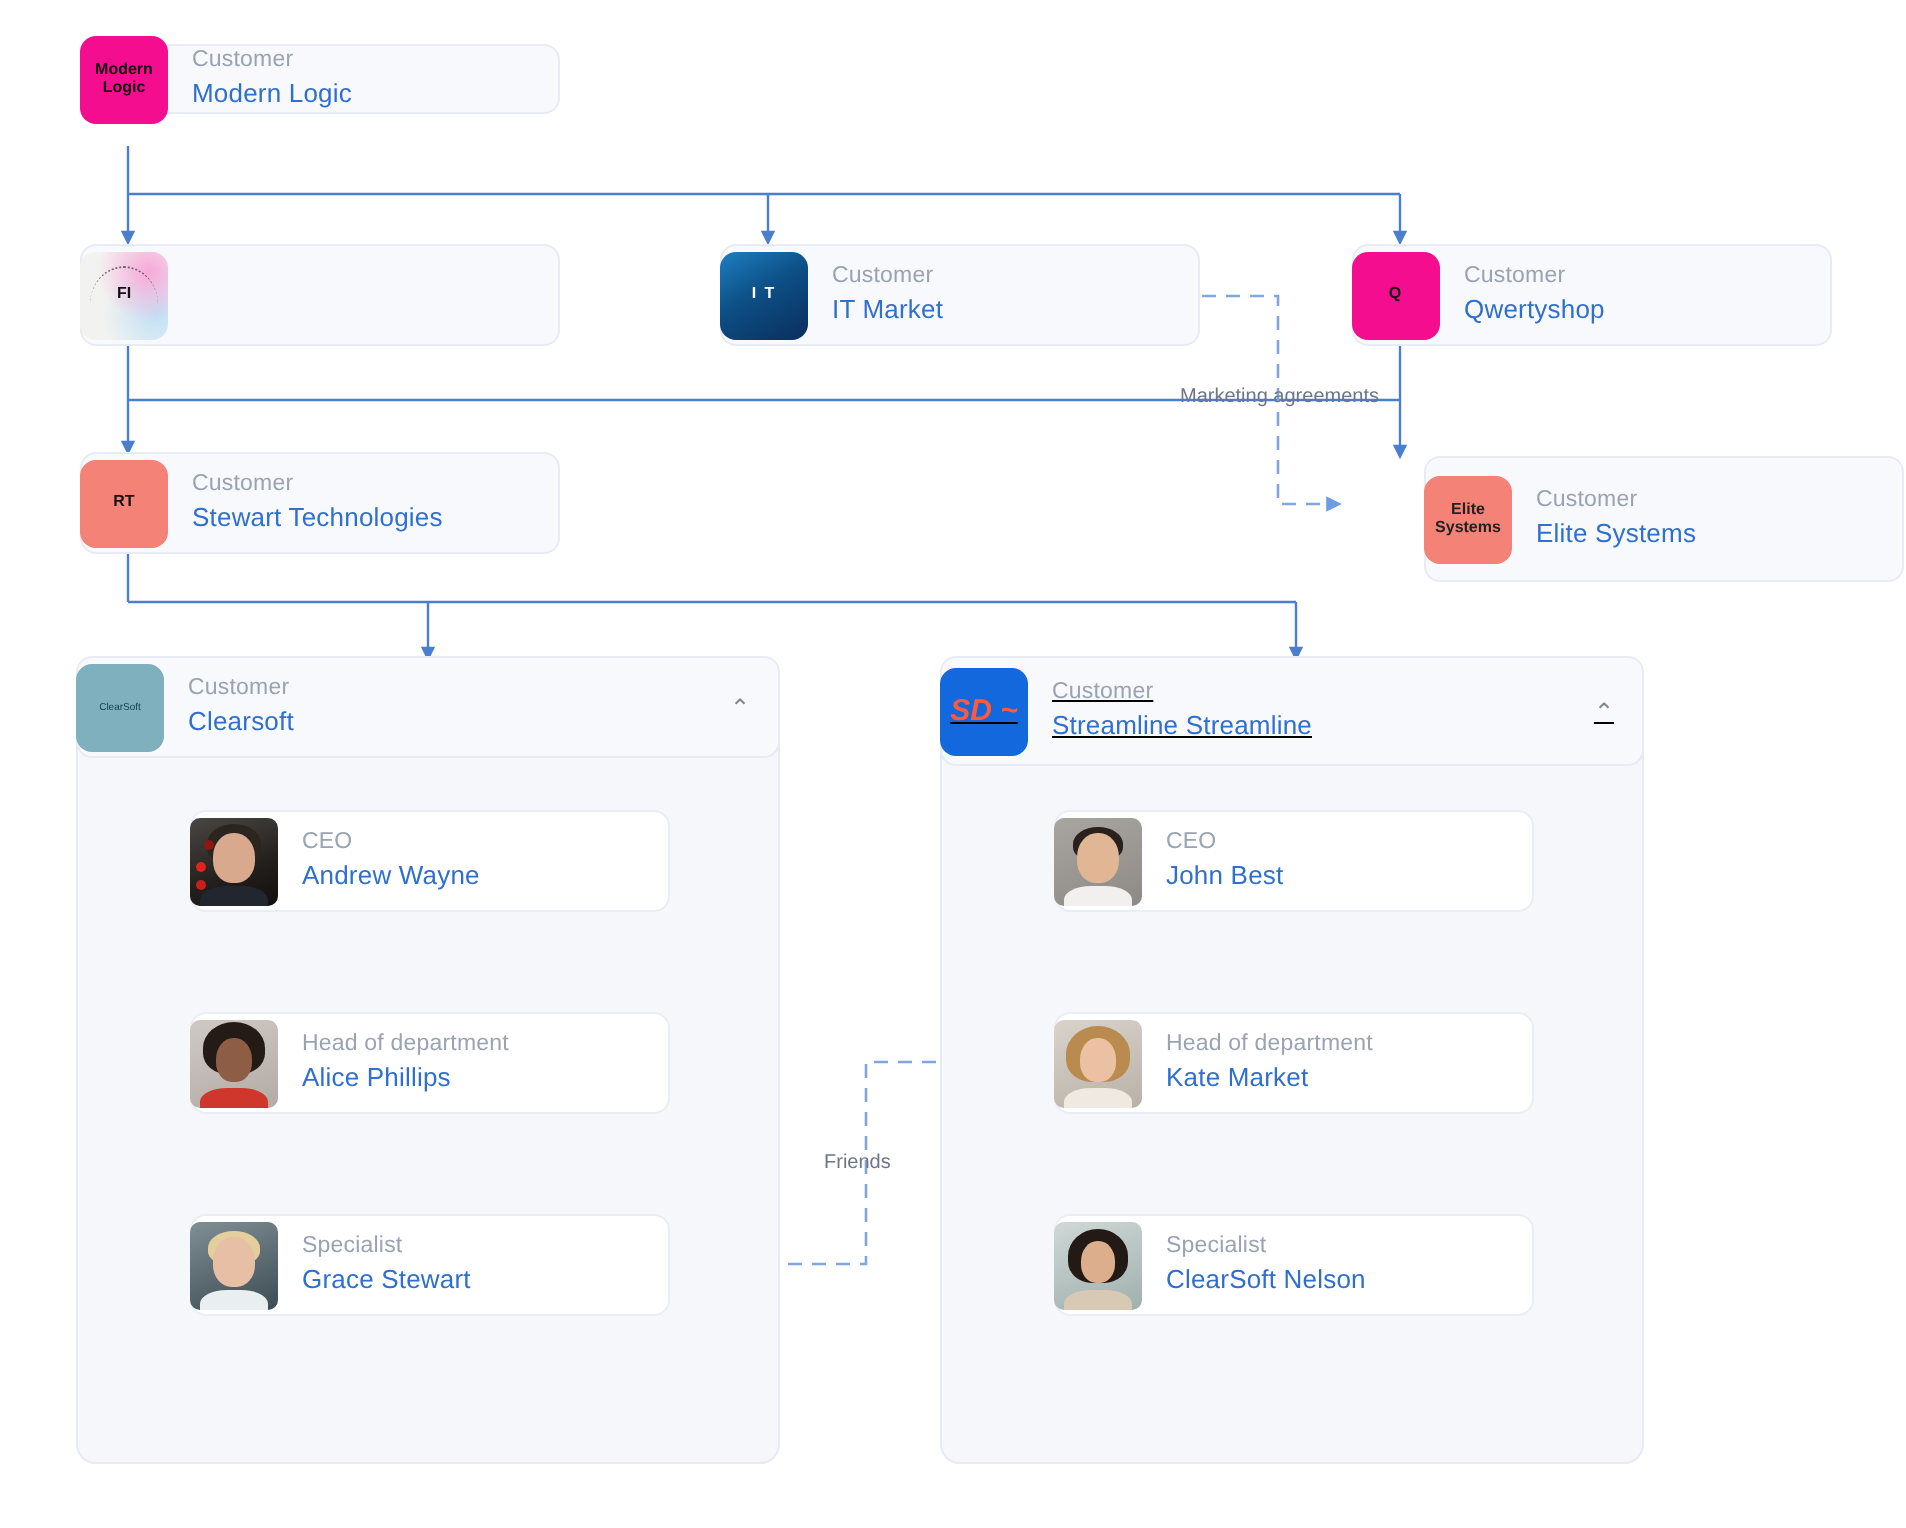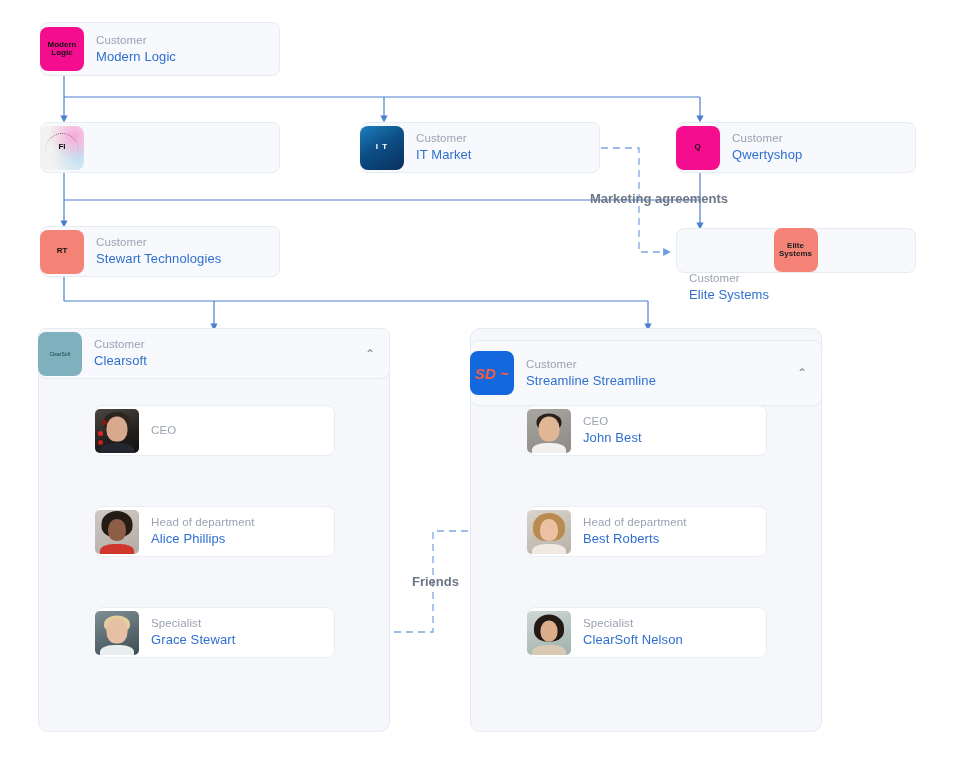--- a/index.html
+++ b/index.html
@@ -144,25 +144,24 @@
   .av-kate .torso{background:#efe9e2;}
 
   .av-christine{background:linear-gradient(160deg,#cfd8d6,#9fb0ad);}
   .av-christine .hair{background:#231a15;width:30px;height:27px;top:40%;}
   .av-christine .face{background:#dcae8c;width:17px;height:21px;}
   .av-christine .torso{background:#d8c9b4;}
 
   .wire-label{
     position:absolute;
     color:#6d7687;
-    font-size:13px;
+    font-size:10px;
     background:transparent;
     white-space:nowrap;
     line-height:13px;
-    font-weight:bold;
   }
 </style>
 </head>
 <body>
 
 <div id="stage">
 
   <svg id="wires" viewBox="0 0 953 764">
     <defs>
       <marker id="ar" markerWidth="8" markerHeight="8" refX="4" refY="4" orient="auto">
@@ -202,21 +201,21 @@
 
       <path d="M601,148 L639,148 L639,252 L667,252" marker-end="url(#ard)"></path>
 
       <path d="M334,632 L433,632 L433,531 L524,531" marker-end="url(#ard)"></path>
     </g>
   </svg>
 
   <div class="wire-label" style="left:590px;top:192px;">Marketing agreements</div>
   <div class="wire-label" style="left:412px;top:575px;">Friends</div>
 
-  <div class="card" style="left:40px;top:22px;width:240px;height:54px;">
+  <div class="card" style="left:40px;top:22px;width:240px;height:35px;">
     <div class="logo lg-modernlogic">Modern Logic</div>
     <div class="body">
       <div class="role">Customer</div>
       <div class="pname">Modern Logic</div>
     </div>
   </div>
 
   <div class="card" style="left:40px;top:122px;width:240px;height:51px;">
     <div class="logo lg-featureit">FI</div>
   </div>
@@ -238,21 +237,21 @@
   </div>
 
   <div class="card" style="left:40px;top:226px;width:240px;height:51px;">
     <div class="logo lg-rubicon">RT</div>
     <div class="body">
       <div class="role">Customer</div>
       <div class="pname">Stewart Technologies</div>
     </div>
   </div>
 
-  <div class="card" style="left:676px;top:228px;width:240px;height:45px;flex-direction:column;">
+  <div class="card" style="left:712px;top:228px;width:240px;height:63px;">
     <div class="logo lg-elite">Elite Systems</div>
     <div class="body">
       <div class="role">Customer</div>
       <div class="pname">Elite Systems</div>
     </div>
   </div>
 
   <div class="group-box" style="left:38px;top:328px;width:352px;height:404px;"></div>
   <div class="ghead" style="left:38px;top:328px;width:352px;height:51px;">
     <div class="logo lg-clearsoft">ClearSoft</div>
@@ -264,20 +263,21 @@
   </div>
 
   <div class="card white" style="left:95px;top:405px;width:240px;height:51px;">
     <div class="av av-andrew">
         <div class="hair"></div>
         <div class="face"></div>
         <div class="torso"></div>
       </div>
     <div class="body">
       <div class="role">CEO</div>
+      <div class="pname">Andrew Wayne</div>
     </div>
   </div>
 
   <div class="card white" style="left:95px;top:506px;width:240px;height:51px;">
     <div class="av av-alice">
         <div class="hair"></div>
         <div class="face"></div>
         <div class="torso"></div>
       </div>
     <div class="body">
@@ -292,21 +292,21 @@
         <div class="face"></div>
         <div class="torso"></div>
       </div>
     <div class="body">
       <div class="role">Specialist</div>
       <div class="pname">Grace Stewart</div>
     </div>
   </div>
 
   <div class="group-box" style="left:470px;top:328px;width:352px;height:404px;"></div>
-  <div class="ghead" style="left:470px;top:340px;width:352px;height:66px;">
+  <div class="ghead" style="left:470px;top:328px;width:352px;height:55px;text-decoration:underline;">
     <div class="logo lg-sd">SD ~</div>
     <div class="body">
       <div class="role">Customer</div>
       <div class="pname">Streamline Streamline</div>
     </div>
     <div class="chev">⌃</div>
   </div>
 
   <div class="card white" style="left:527px;top:405px;width:240px;height:51px;">
     <div class="av av-john">
@@ -321,21 +321,21 @@
   </div>
 
   <div class="card white" style="left:527px;top:506px;width:240px;height:51px;">
     <div class="av av-kate">
         <div class="hair"></div>
         <div class="face"></div>
         <div class="torso"></div>
       </div>
     <div class="body">
       <div class="role">Head of department</div>
-      <div class="pname">Best Roberts</div>
+      <div class="pname">Kate Market</div>
     </div>
   </div>
 
   <div class="card white" style="left:527px;top:607px;width:240px;height:51px;">
     <div class="av av-christine">
         <div class="hair"></div>
         <div class="face"></div>
         <div class="torso"></div>
       </div>
     <div class="body">

